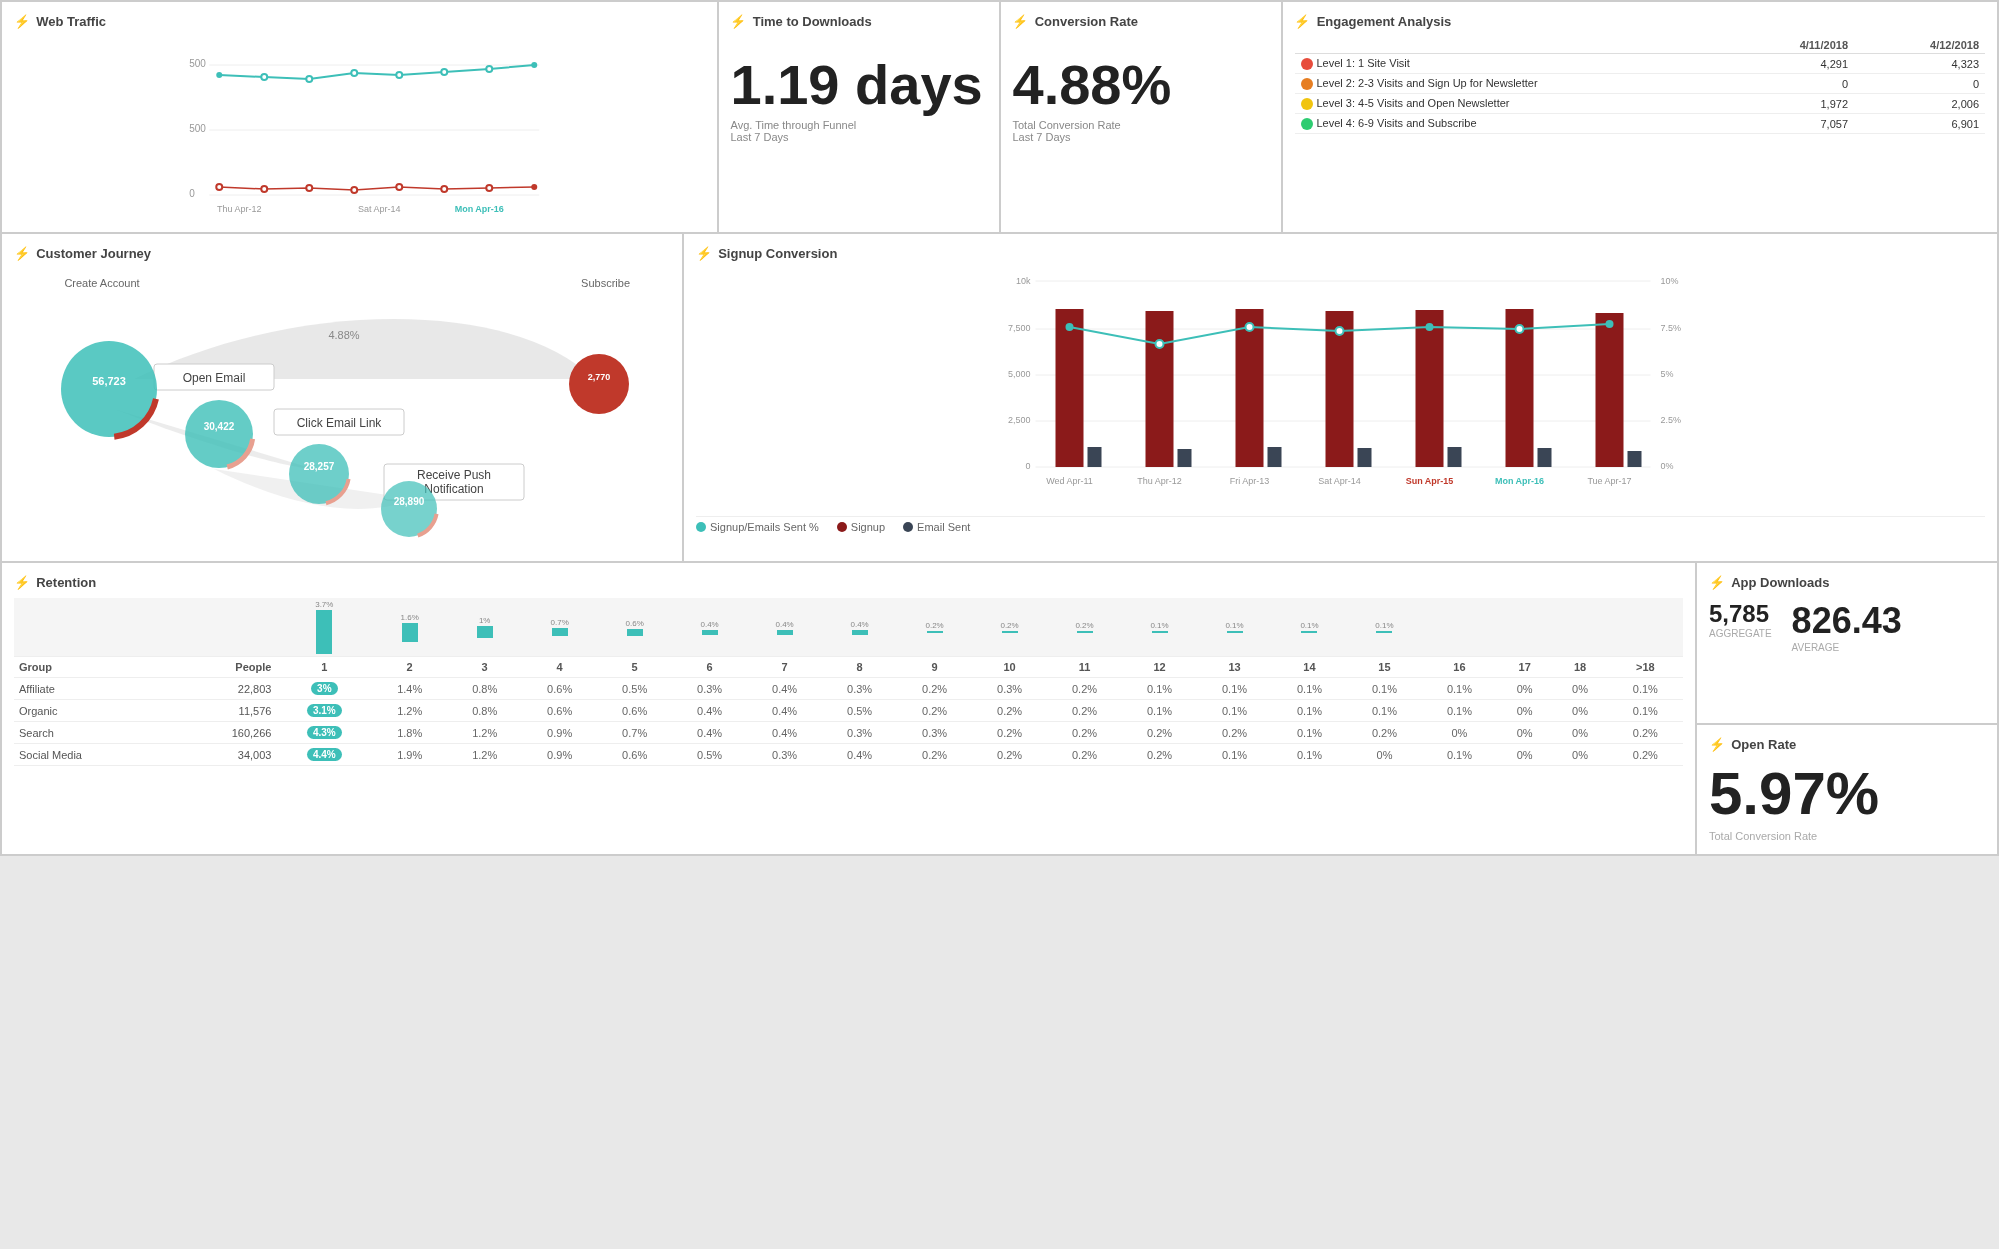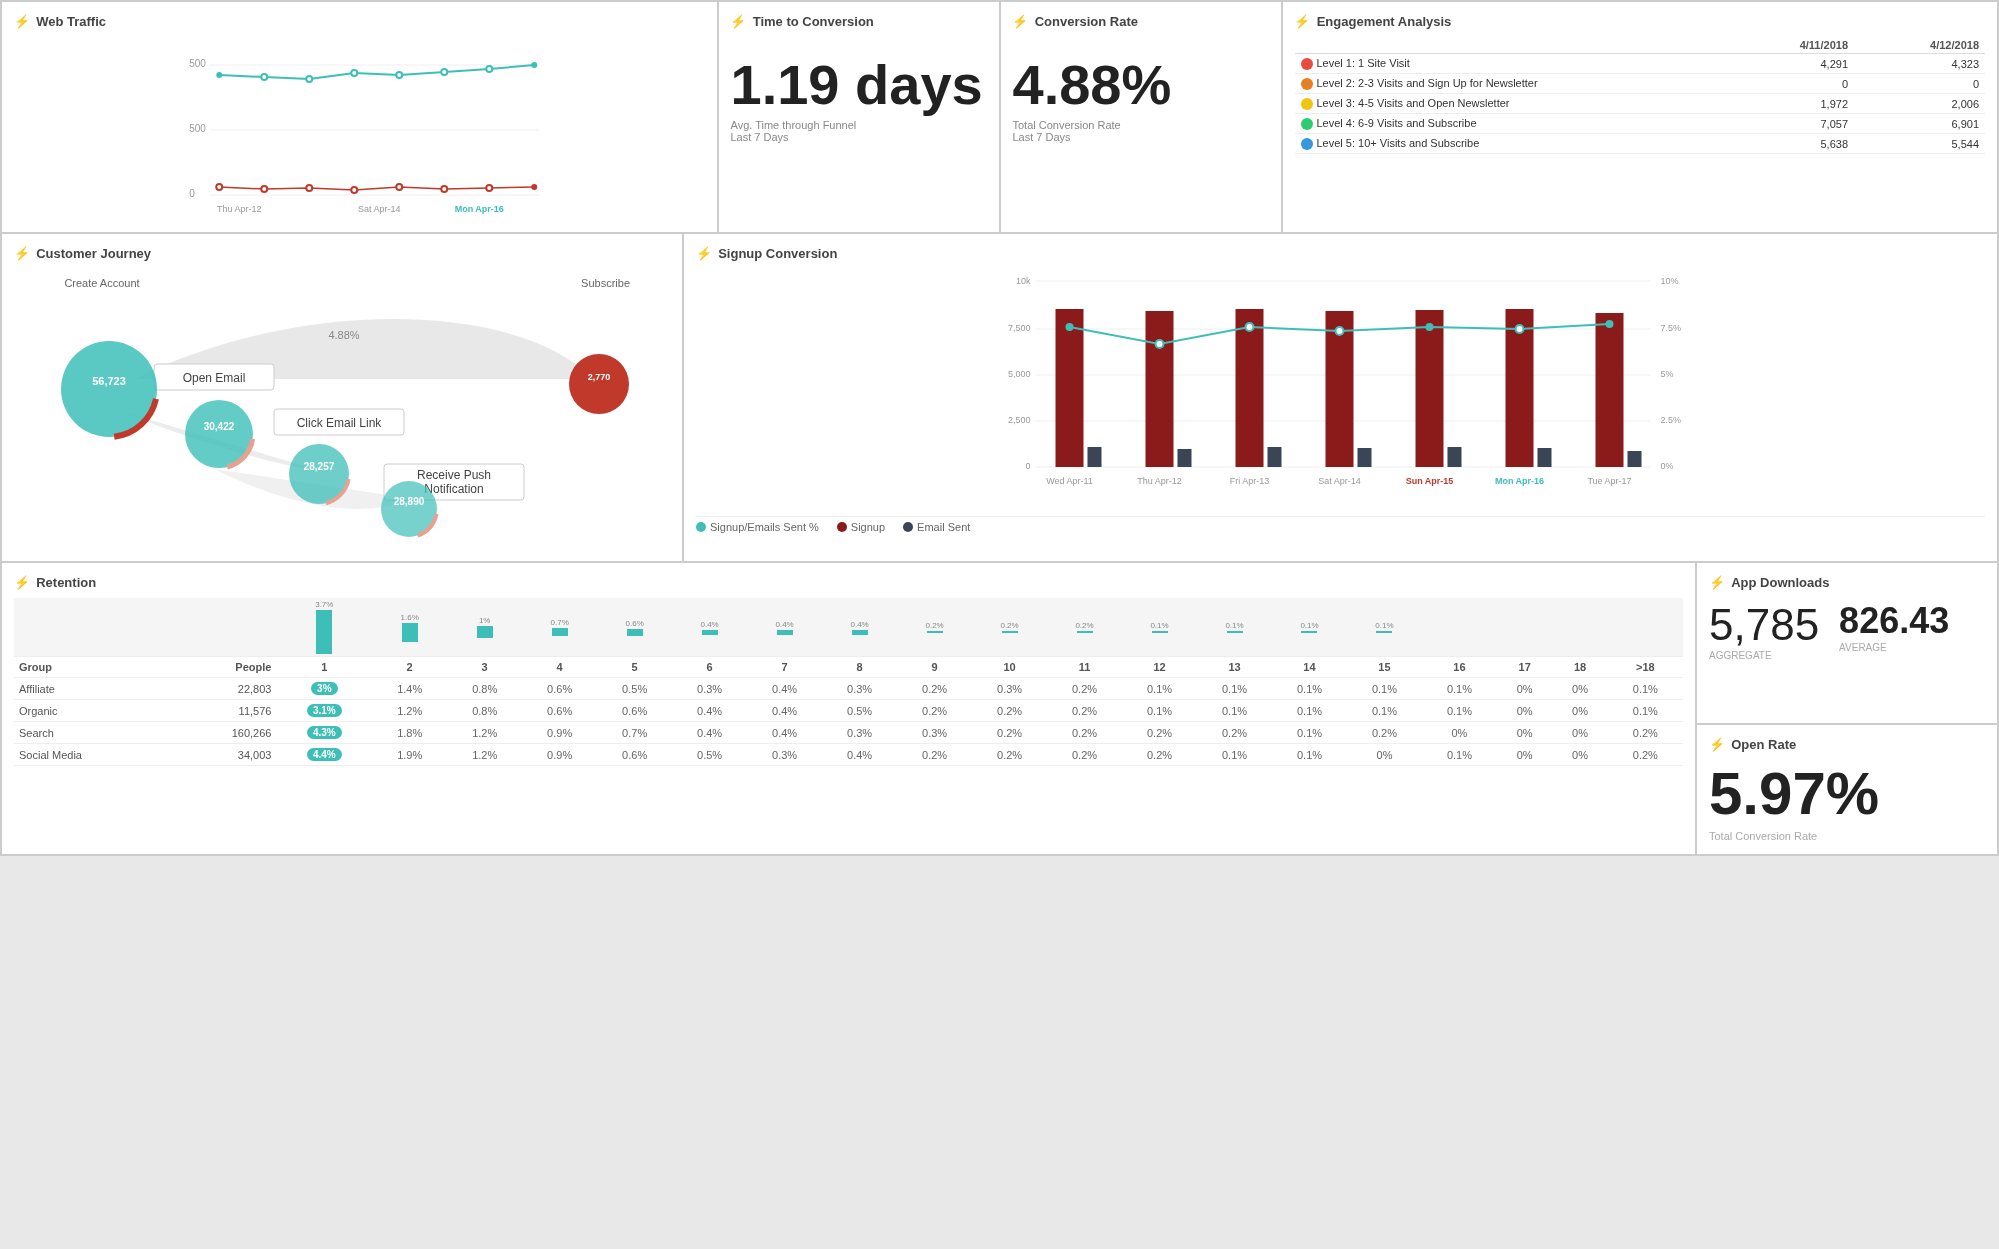--- a/index.html
+++ b/index.html
@@ -157,21 +157,21 @@
 
         <text x="70" y="175" font-size="9" fill="#999" text-anchor="middle">Thu Apr-12</text>
         <text x="210" y="175" font-size="9" fill="#999" text-anchor="middle">Sat Apr-14</text>
         <text x="310" y="175" font-size="9" fill="#3dbfb8" text-anchor="middle" font-weight="bold">Mon Apr-16</text>
       </svg>
     </div>
 
     <div class="card time-to-conversion">
       <div class="card-title">
         <span>⚡</span>
-        <span>Time to Conversion</span>
+        <span>Time to Downloads</span>
       </div>
       <div class="big-number">1.19 days</div>
       <div class="big-number-label">Avg. Time through Funnel</div>
       <div class="big-number-label">Last 7 Days</div>
     </div>
 
     <div class="card conversion-rate">
       <div class="card-title">
         <span>⚡</span>
         <span>Conversion Rate</span>
@@ -207,25 +207,20 @@
   </tr>
             <tr>
     <td><span class="level-dot" style="background:#f1c40f"></span>Level 3: 4-5 Visits and Open Newsletter</td>
     <td>1,972</td>
     <td>2,006</td>
   </tr>
             <tr>
     <td><span class="level-dot" style="background:#2ecc71"></span>Level 4: 6-9 Visits and Subscribe</td>
     <td>7,057</td>
     <td>6,901</td>
-  </tr>
-            <tr>
-    <td><span class="level-dot" style="background:#3498db"></span>Level 5: 10+ Visits and Subscribe</td>
-    <td>5,638</td>
-    <td>5,544</td>
   </tr>
           </tbody>
       </table>
     </div>
   </div>
 
   <div class="row">
 
     <div class="card customer-journey">
       <div class="card-title">
@@ -593,21 +588,21 @@
 
     <div class="right-col">
 
       <div class="card app-downloads">
         <div class="card-title">
           <span>⚡</span>
           <span>App Downloads</span>
         </div>
         <div style="display:flex; gap:20px; margin-top:10px;">
           <div>
-            <div style="font-size:44px; font-weight:normal; color:#222;">5,785</div>
+            <div style="font-size:24px; font-weight:bold; color:#222;">5,785</div>
             <div style="font-size:10px; color:#aaa;">AGGREGATE</div>
           </div>
           <div>
             <div style="font-size:36px; font-weight:bold; color:#222;">826.43</div>
             <div style="font-size:10px; color:#aaa;">AVERAGE</div>
           </div>
         </div>
       </div>
 
       <div class="card open-rate">

